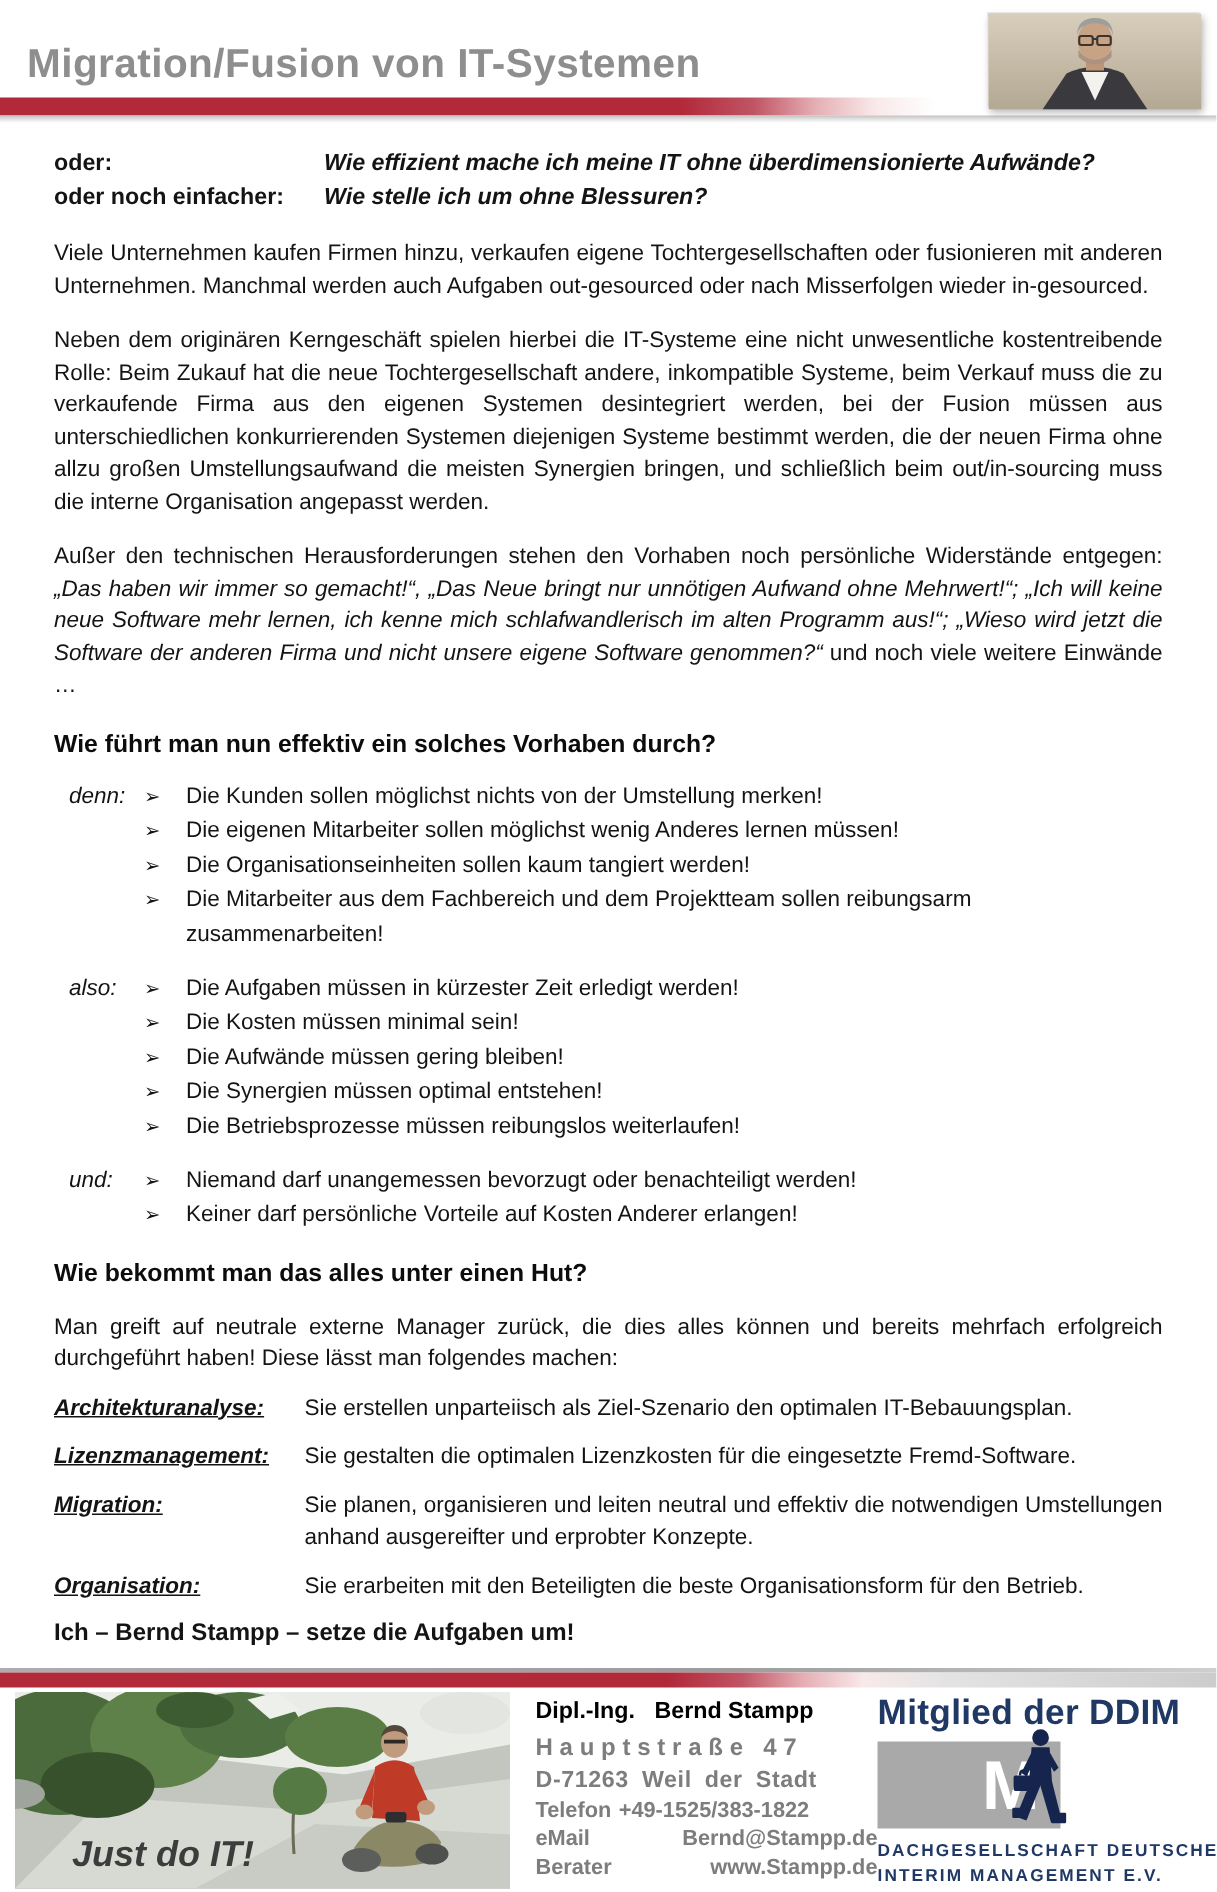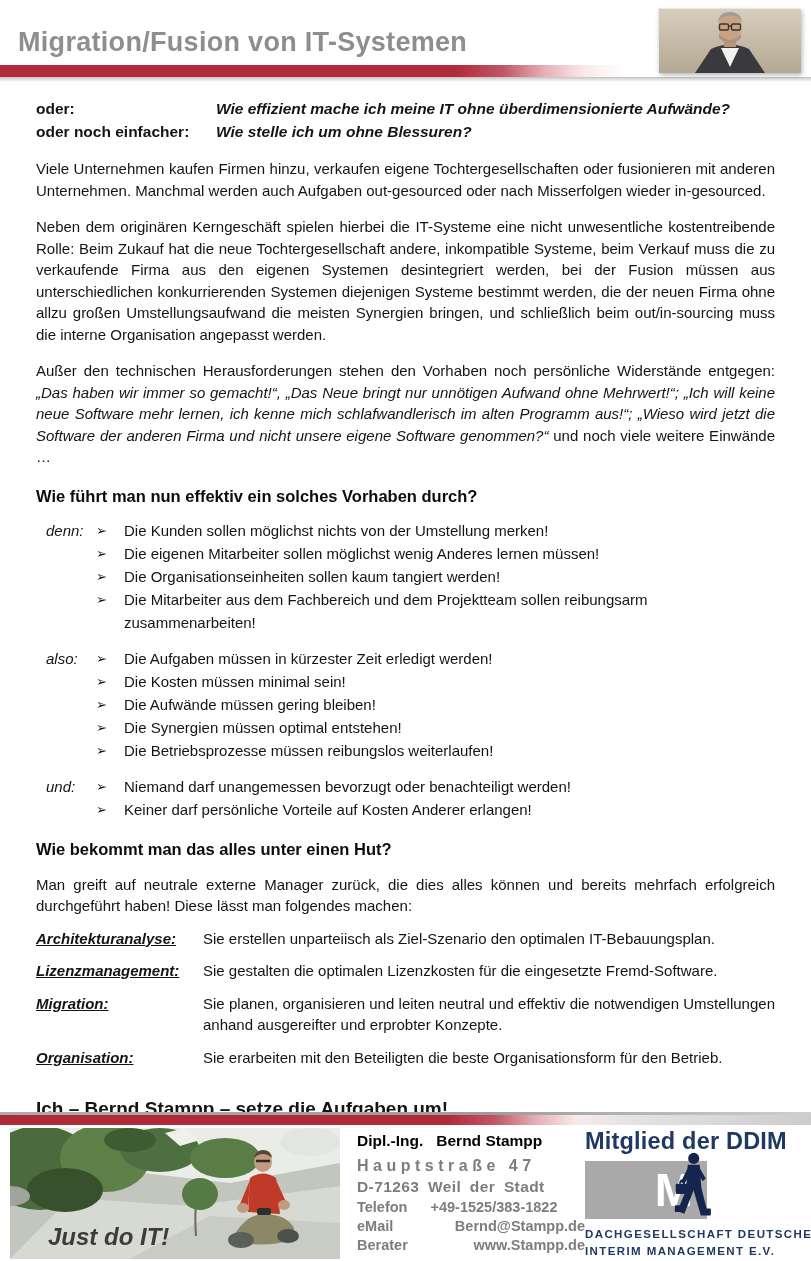--- a/index.html
+++ b/index.html
@@ -52,21 +52,21 @@
   .li { display: flex; line-height: 23px; }
   .marker { width: 30px; flex: none; font-size: 13px; padding-left: 2px; }
   .li-text { flex: 1; }
 
   .sec2-intro { margin-top: 13px; }
 
   .service-row { display: flex; font-size: 15px; line-height: 21.5px; margin-top: 11px; }
   .service-label { width: 167px; flex: none; font-weight: 700; font-style: italic; text-decoration: underline; }
   .service-text { flex: 1; text-align: justify; }
 
-  h2.claim { font-size: 19px; font-weight: 700; margin-top: 30px; }
+  h2.claim { font-size: 16px; font-weight: 700; margin-top: 12px; }
   p.bold-close { font-weight: 700; margin-top: 16px; }
 
   
   .footer-wrap { position: absolute; left: 0; right: 0; bottom: 0; background: #fff; }
   .footer-rule { height: 3px; background: linear-gradient(90deg,#adadad 0%,#9c9c9c 60%,#cfcfcf 100%); }
   .footer-bar {
     height: 10px;
     background: linear-gradient(90deg,#b2293a 0%,#b2293a 55%,#c05565 61%,#e5aeb4 66%,#f9e9ea 71%,#e3e3e3 78%,#cccccc 100%);
   }
   .footer { display: flex; padding: 3px 10px 0 10px; height: 136px; }
@@ -76,21 +76,21 @@
     position: absolute; left: 38px; bottom: 8px;
     font-size: 24px; font-weight: 700; font-style: italic; color: #3c3c3c;
   }
 
   .contact { width: 228px; flex: none; margin-left: 17px; padding-top: 4px; }
   .contact > div { white-space: nowrap; }
   .c-name { font-size: 15.5px; font-weight: 700; color: #000; display: flex; gap: 13px; }
   .c-street { margin-top: 7px; font-size: 16px; font-weight: 700; color: #7d7d7d; letter-spacing: 4.5px; }
   .c-city { margin-top: 3px; font-size: 15.5px; font-weight: 700; color: #7d7d7d; word-spacing: 4px; letter-spacing:.4px; }
   .c-pair { margin-top: 3px; font-size: 14.5px; font-weight: 700; color: #7d7d7d; display: flex; justify-content: space-between; }
-  .c-pair.tight { justify-content: flex-start; gap: 23px; }
+  .c-pair.tight { justify-content: flex-start; gap: 5px; }
 
   .ddim { width: 234px; flex: none; margin-left: auto; }
   .ddim-member { font-size: 23.5px; font-weight: 700; color: #1f3864; letter-spacing: .2px; white-space: nowrap; }
   .ddim-logo { position: relative; height: 58px; margin-top: 6px; display: flex; }
   .ddim-blue {
     width: 112px; background: #293e74; color: #fff; font-size: 46px; font-weight: 700;
     display: flex; align-items: center; padding-left: 6px; letter-spacing: 2px; line-height: 1;
   }
   .ddim-gray {
     width: 122px; background: #a9a9a9; color: #fff; font-size: 46px; font-weight: 700;

